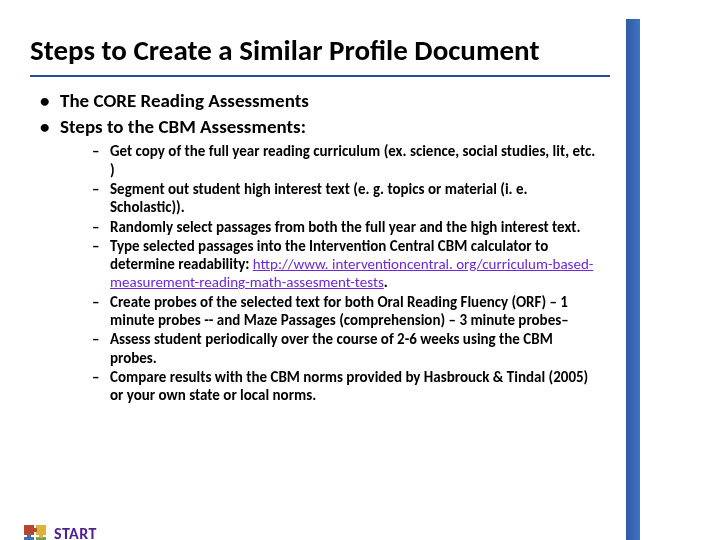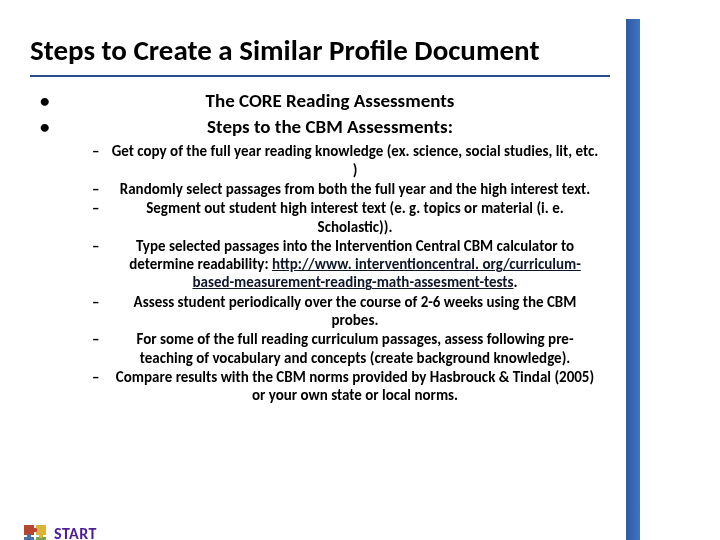--- a/index.html
+++ b/index.html
@@ -1,27 +1,27 @@
 <!DOCTYPE html>
 <html><head>
 <meta charset="utf-8">
 <style>
   * { box-sizing: border-box; margin: 0; padding: 0; }
   html, body { width: 720px; height: 540px; font-family: Calibri, "Segoe UI", Arial, sans-serif; background: #fff; color: #000; }
   .slide { position: relative; width: 640px; height: 540px; padding: 0; margin-top: 19px; }
   .title { font-size: 29px; font-weight: 700; padding: 16px 30px 8px 30px; line-height: 1.1; }
   .rule { height: 2px; background: #2a4d8f; margin: 0 30px 12px 30px; }
   .body { padding: 0 40px; }
-  .lvl1 { list-style: none; padding-left: 0px; text-align: center; }
+  .lvl1 { list-style: none; padding-left: 0px; }
   .lvl1 > li { position: relative; padding-left: 20px; font-size: 19px; font-weight: 700; line-height: 1.25; margin-bottom: 2px; }
   .lvl1 > li::before { content: "•"; position: absolute; left: 0; top: 0; font-size: 19px; }
   .lvl2 { list-style: none; padding-left: 32px; margin-top: 4px; }
   .lvl2 > li { position: relative; padding-left: 18px; font-size: 15px; font-weight: 700; line-height: 1.22; margin-bottom: 1px; }
   .lvl2 > li::before { content: "–"; position: absolute; left: 0; top: 0; }
-  .link { color: #0f172a; text-decoration: underline; font-weight: 700; }
+  .link { color: #6d28d9; text-decoration: underline; font-weight: 400; }
   .sidebar { position: absolute; right: 0; top: 0; width: 14px; height: 540px; background: linear-gradient(90deg, #2e5aa0 0%, #3f74c6 100%); }
   .logo { position: absolute; left: 22px; bottom: 10px; display: flex; align-items: center; gap: 6px; }
   .logo svg { display: block; }
   .logo-text { font-size: 16px; font-weight: 700; color: #4c1d95; letter-spacing: 0.5px; }
   .logo-sub { font-size: 5px; color: #4a6ea9; margin-top: -1px; }
   span[data-bind] { display: contents; }
 </style>
 </head>
 <body>
 
@@ -30,28 +30,28 @@
 
   <h1 class="title" data-bind="slide.title">Steps to Create a Similar Profile Document</h1>
   <div class="rule"></div>
 
   <div class="body">
     <ul class="lvl1">
       <li data-bind="slide.level1.0">The CORE Reading Assessments</li>
       <li>
         <span data-bind="slide.level1.1">Steps to the CBM Assessments:</span>
         <ul class="lvl2">
-          <li data-bind="slide.level2.0">Get copy of the full year reading knowledge (ex. science, social studies, lit, etc. )</li>
+          <li data-bind="slide.level2.0">Get copy of the full year reading curriculum (ex. science, social studies, lit, etc. )</li>
+          <li data-bind="slide.level2.1">Segment out student high interest text (e. g. topics or material (i. e. Scholastic)).</li>
           <li data-bind="slide.level2.2">Randomly select passages from both the full year and the high interest text.</li>
-          <li data-bind="slide.level2.1">Segment out student high interest text (e. g. topics or material (i. e. Scholastic)).</li>
           <li>
             <span data-bind="slide.link_item.prefix">Type selected passages into the Intervention Central CBM calculator to determine readability:  </span><a class="link" data-bind="slide.link_item.link_text">http://www. interventioncentral. org/curriculum-based-measurement-reading-math-assesment-tests</a><span data-bind="slide.link_item.suffix">.</span>
           </li>
+          <li data-bind="slide.level2.4">Create probes of the selected text for both Oral Reading Fluency (ORF) – 1 minute probes -- and Maze Passages (comprehension) – 3 minute probes–</li>
           <li data-bind="slide.level2.5">Assess student periodically over the course of 2-6 weeks using the CBM probes.</li>
-          <li data-bind="slide.level2.6">For some of the full reading curriculum passages, assess following pre-teaching of vocabulary and concepts (create background knowledge).</li>
           <li data-bind="slide.level2.7">Compare results with the CBM norms provided by Hasbrouck &amp; Tindal (2005) or your own state or local norms.</li>
         </ul>
       </li>
     </ul>
   </div>
 
   <div class="logo">
     <span>
       <svg width="26" height="26" viewBox="0 0 26 26">
         <rect x="2" y="2" width="10" height="10" fill="#b8452f"></rect>

